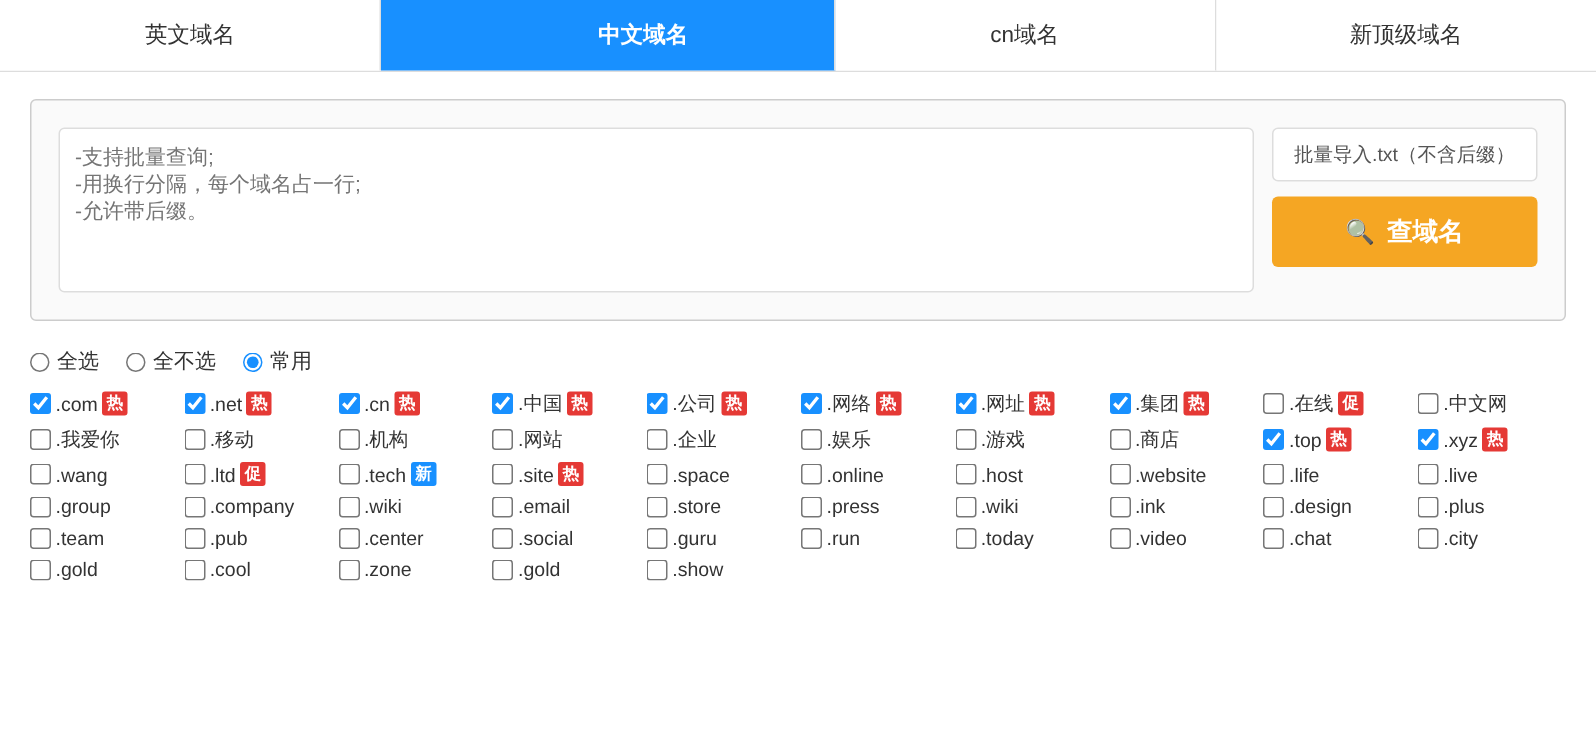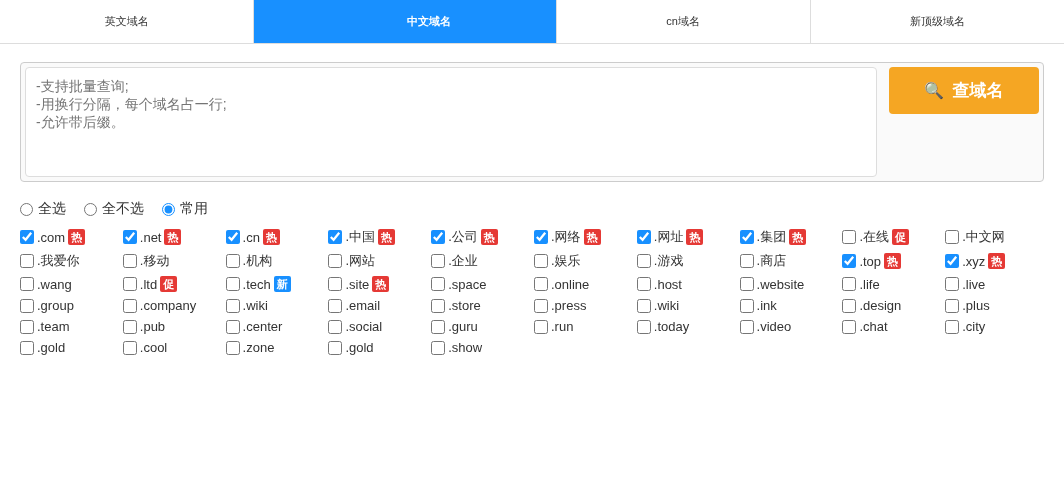--- a/index.html
+++ b/index.html
@@ -7,38 +7,38 @@
 
     .tabs-bar {
       display: flex;
       border-bottom: 1px solid #ddd;
     }
     .tab-item {
       flex: 1;
       text-align: center;
       padding: 14px 0;
       cursor: pointer;
-      font-size: 11px;
+      font-size: 15px;
       color: #333;
       border-right: 1px solid #ddd;
       background: #fff;
     }
     .tab-item:last-child { border-right: none; }
     .tab-item.active {
       background: #1890ff;
       color: #fff;
       font-weight: bold;
       padding-left: 48px;
     }
 
     .search-area {
       margin: 18px 20px;
       border: 1px solid #ccc;
       border-radius: 4px;
-      padding: 4px;
+      padding: 18px;
       display: flex;
       gap: 12px;
       background: #fafafa;
     }
     .search-textarea {
       flex: 1;
       border: 1px solid #ddd;
       border-radius: 4px;
       padding: 10px;
       font-size: 14px;
@@ -139,20 +139,21 @@
     <div class="tab-item active">中文域名</div>
     <div class="tab-item">cn域名</div>
     <div class="tab-item">新顶级域名</div>
   </div>
 
 <div class="search-area">
   <textarea class="search-textarea" placeholder="-支持批量查询;
 -用换行分隔，每个域名占一行;
 -允许带后缀。" style=""></textarea>
   <div class="search-right">
+    <button class="import-btn">批量导入.txt（不含后缀）</button>
     <button class="search-btn">
       <span class="search-icon">🔍</span>
       <span>查域名</span>
     </button>
   </div>
 </div>
 
 <div class="select-row">
 <label class="radio-label">
       <input type="radio" name="select-mode" style="">

